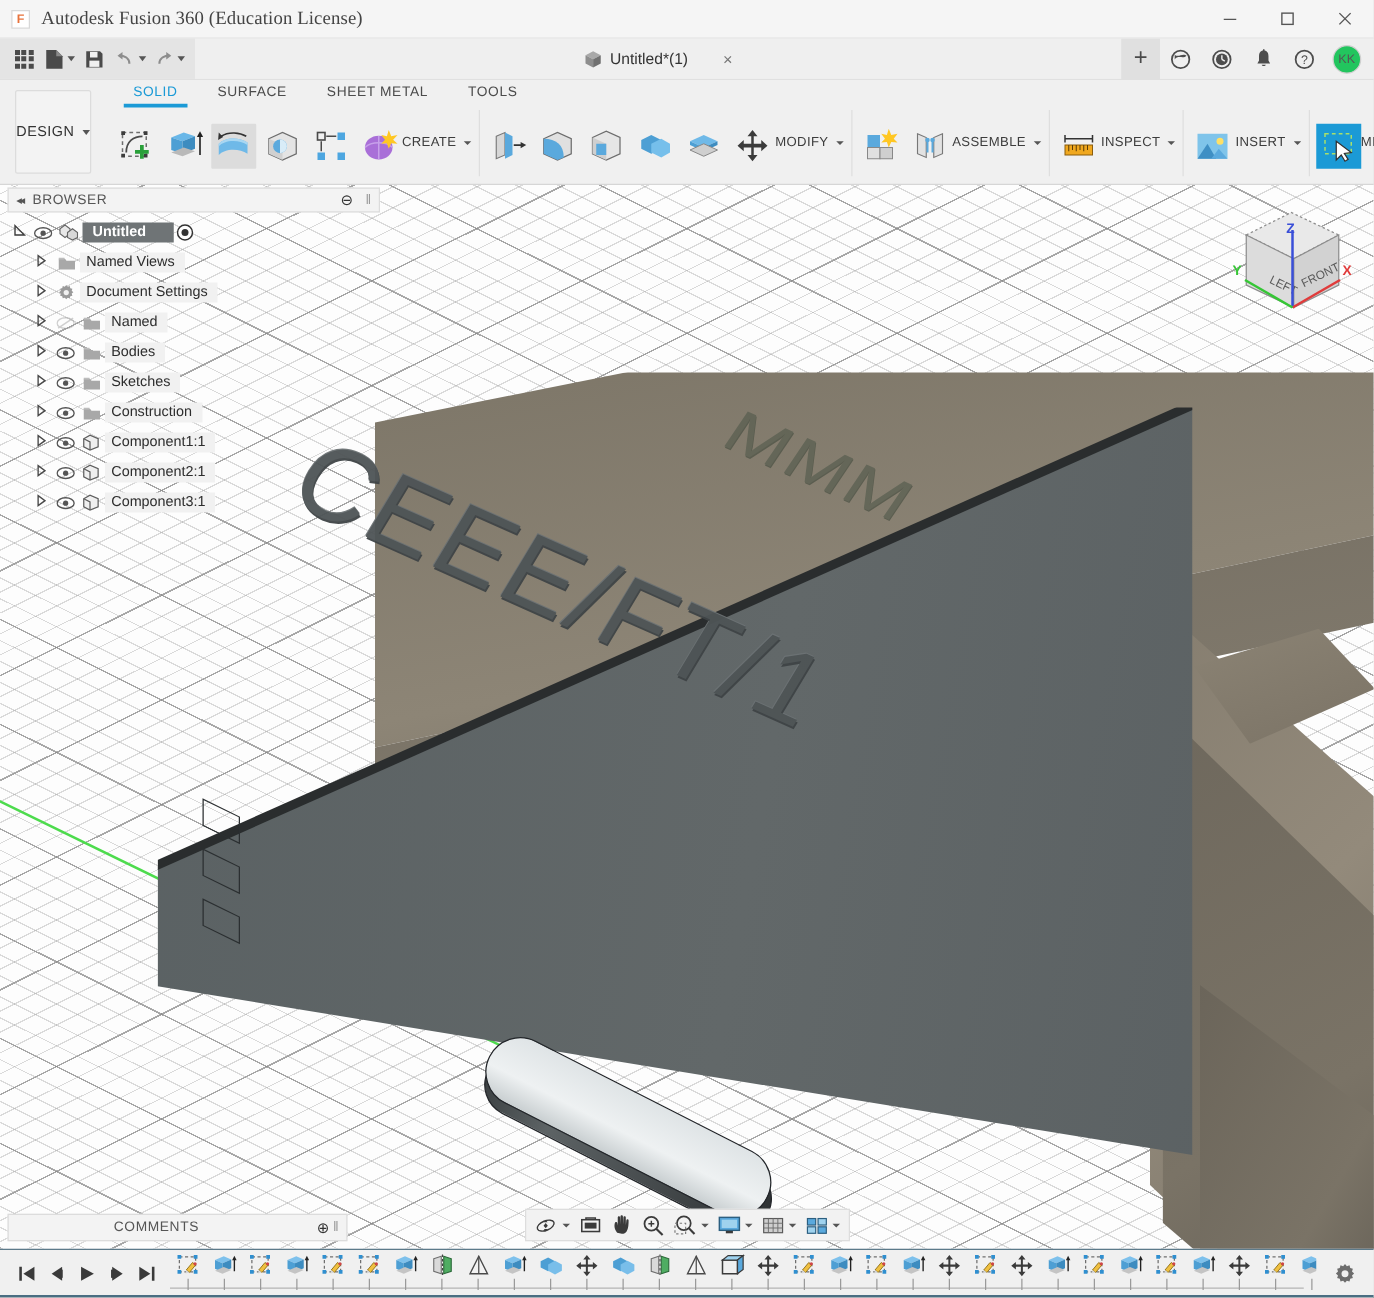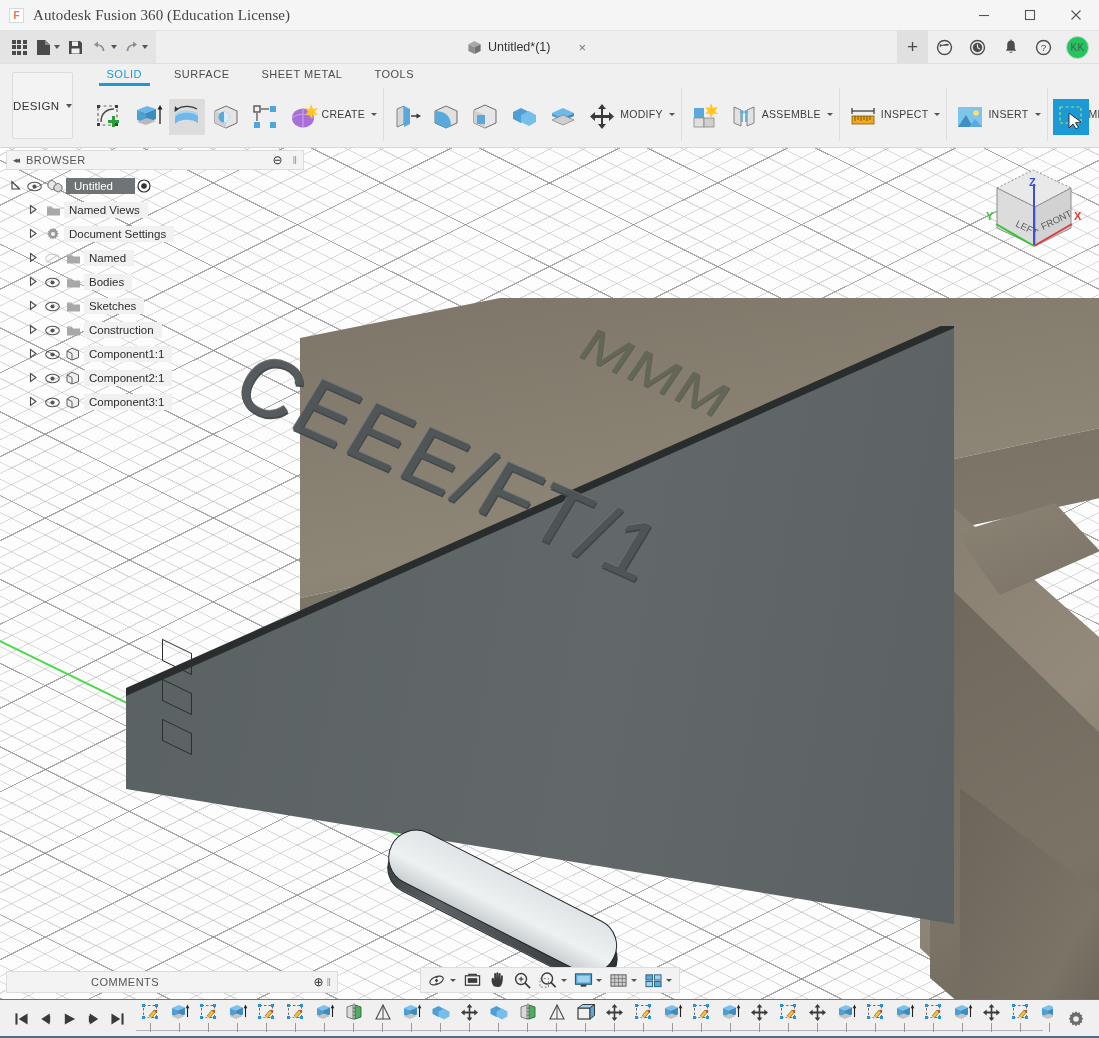--- a/index.html
+++ b/index.html
@@ -208,30 +208,30 @@
   .bh-grip { color: #999; font-size: 11px; margin-left: 2px; }
   .tree { padding-top: 4px; }
   .trow { display: flex; align-items: center; height: 24px; }
   .t-arrow { width: 18px; text-align: center; color: #4a4a4a; font-size: 10px; }
   .t-eye { width: 20px; display: flex; align-items: center; justify-content: center; color: #555; }
   .t-eye.off { opacity: .45; }
   .t-ico { width: 22px; display: flex; align-items: center; justify-content: center; }
   .t-label {
     background: #f1f1f1; padding: 2px 8px 2px 5px; font-size: 11.5px; color: #2d2d2d; white-space: nowrap;
   }
-  .trow.root .t-label { background: #6f7476; color: #fff; font-weight: normal; padding: 2px 22px 2px 8px; }
+  .trow.root .t-label { background: #6f7476; color: #fff; font-weight: bold; padding: 2px 22px 2px 8px; }
   .t-radio { width: 18px; display: flex; align-items: center; justify-content: center; }
   .t-indent { display: inline-block; }
 
   
   .viewcube { position: absolute; right: 6px; top: 14px; width: 118px; height: 112px; }
 
   
   .comments {
-    position: absolute; left: 6px; bottom: 6px; width: 332px; height: 22px;
+    position: absolute; left: 6px; bottom: 6px; width: 272px; height: 22px;
     background: #f3f3f3; border: 1px solid #dcdcdc; display: flex; align-items: center;
     padding: 0 6px; z-index: 25;
   }
   .cm-title { font-size: 11px; color: #555; letter-spacing: .5px; flex: 1; padding-left: 78px; }
   .cm-plus { color: #333; font-size: 12px; }
   .cm-grip { color: #999; font-size: 11px; margin-left: 3px; }
 
   .navbar {
     position: absolute; left: 50%; transform: translateX(-50%); bottom: 6px;
     height: 26px; background: #f2f2f2; border: 1px solid #dddddd; display: flex;

